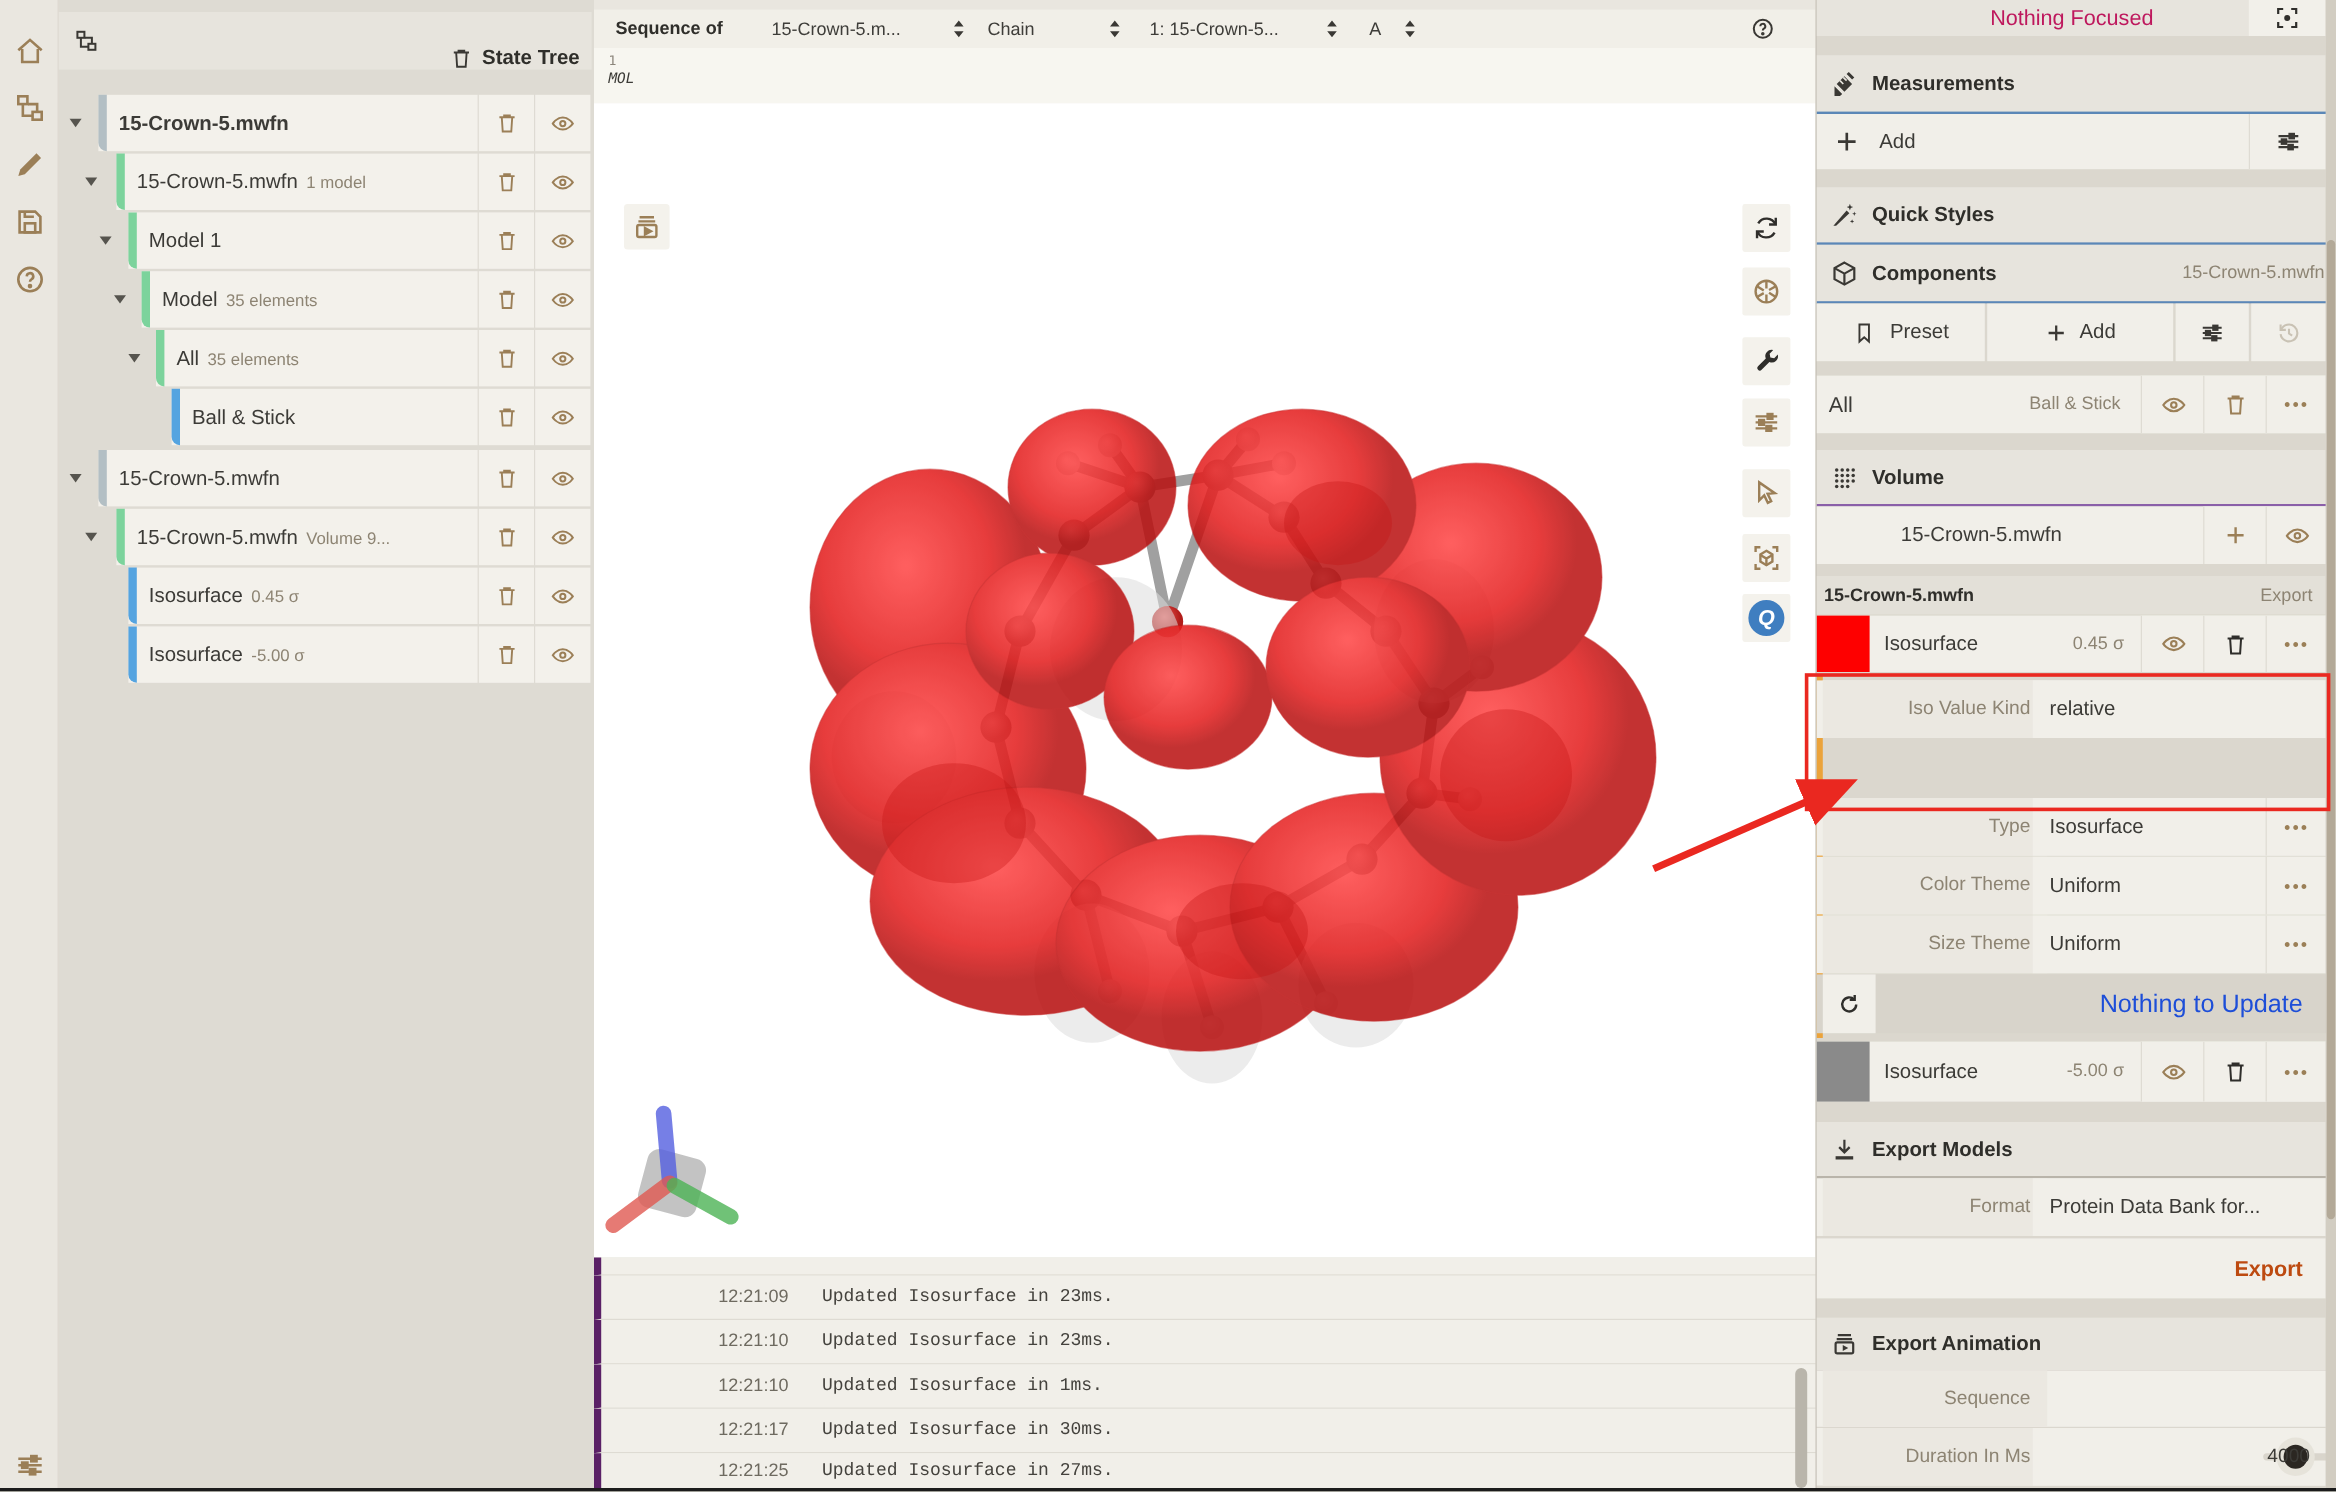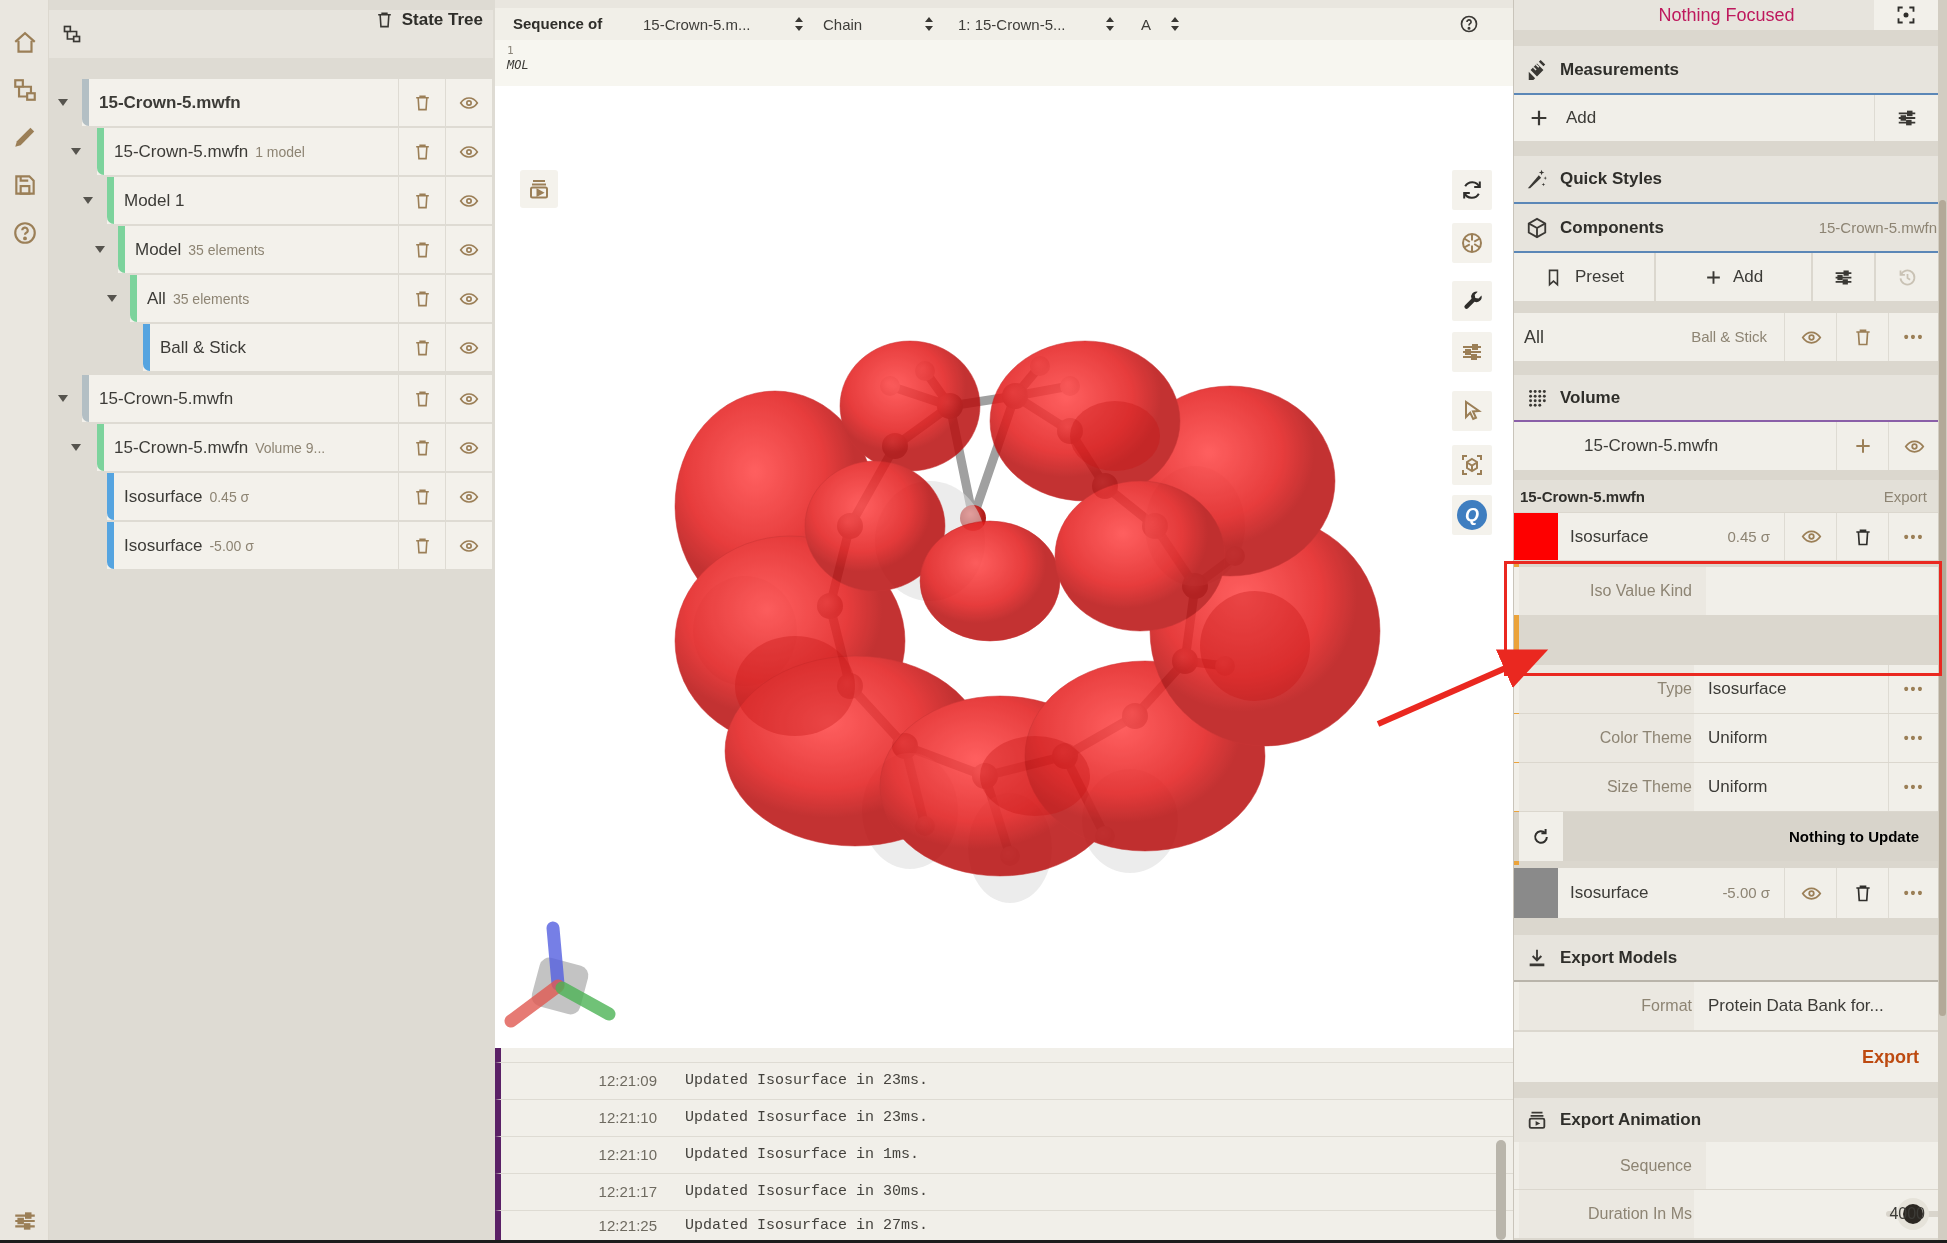--- a/index.html
+++ b/index.html
@@ -11,21 +11,21 @@
   .tan{color:#9b7f57;}
   .dark{color:#3a3834;}
 
   
   .leftbar{left:0;top:0;width:49px;height:100%;background:#eae7e0;border-right:1px solid #dcd8cf;}
   .railbtn{position:absolute;left:12px;width:26px;height:26px;color:#9b7f57;}
 
   
   .treepanel{left:49px;top:0;width:446px;height:100%;background:#dedbd3;}
   .treehead{position:absolute;left:0;top:10px;width:444px;height:48px;background:#e7e4dd;}
-  .treetitle{position:absolute;right:10px;top:0;height:48px;display:flex;align-items:flex-start;gap:8px;
+  .treetitle{position:absolute;right:10px;top:0;height:48px;display:flex;align-items:flex-end;gap:8px;
              font-weight:bold;font-size:17px;color:#2f2e2a;}
   .trow{position:absolute;left:0;width:444px;height:47px;}
   .tbox{position:absolute;top:0;height:47px;background:#f3f1eb;display:flex;align-items:center;}
   .tbar{position:absolute;left:0;top:0;width:7px;height:47px;border-radius:0 0 0 7px;}
   .bar-gray{background:#b3bfc4;} .bar-green{background:#7cd39c;} .bar-blue{background:#55a4e0;}
   .tlabel{margin-left:17px;font-size:17px;color:#3c3b37;white-space:nowrap;}
   .tsuffix{margin-left:7px;font-size:14px;color:#8d8473;white-space:nowrap;}
   .tcell{position:absolute;top:0;height:47px;background:#f3f1eb;display:flex;align-items:center;justify-content:center;color:#9b7f57;}
   .tarrow{position:absolute;top:20px;width:0;height:0;border-left:5px solid transparent;
           border-right:5px solid transparent;border-top:7px solid #56544e;}
@@ -707,20 +707,21 @@
         </div>
       <div class="icellbtn cellsep" style="left:374px;right:0">
           <span class="dots">•••</span>
         </div>
     </div>
 
     <div class="r" style="left:0;top:563px;width:5px;height:302px;background:#eba33b"></div>
 
     <div class="row" style="top:567px;height:48px">
       <div class="lblcell">Iso Value Kind</div>
+      <div class="valcell">relative</div>
     </div>
 
 
     <div class="row" style="top:665px;height:48px">
       <div class="lblcell">Type</div>
       <div class="valcell">Isosurface</div>
       <div class="icellbtn cellsep" style="left:374px;right:0;background:transparent">
           <span class="dots">•••</span>
         </div>
     </div>
@@ -741,21 +742,21 @@
         </div>
     </div>
 
     <div class="row" style="top:812px;height:49px;background:#d8d4cb">
       <div class="icellbtn" style="left:5px;width:44px;color:#2f2e2b">
         <svg class="ic" viewBox="0 0 24 24" width="20" height="20" fill="none" stroke="currentColor" stroke-width="2.4">
             <path d="M19 12a7 7 0 1 1-2-4.9"></path>
             <path d="M17.5 2.5v5h-5" fill="none"></path>
           </svg>
       </div>
-      <span style="position:absolute;right:20px;line-height:49px;font-weight:bold;font-size:15px;color:#000000">Nothing to Update</span>
+      <span style="position:absolute;right:20px;line-height:49px;font-weight:normal;font-size:21px;color:#1d4ed8">Nothing to Update</span>
     </div>
 
     <div class="row" style="top:868px;height:50px">
       <span class="swatch" style="background:#8a8a8a"></span>
       <span class="r" style="left:56px;line-height:50px;font-size:17px">Isosurface</span>
       <span class="r" style="left:198px;width:58px;line-height:50px;font-size:15px;color:#8d8473;text-align:right">-5.00 σ</span>
       <div class="icellbtn cellsep tan" style="left:270px;width:52px">
           <svg class="ic" viewBox="0 0 24 24" width="21" height="21" fill="none" stroke="currentColor" stroke-width="2">
             <path d="M2 12s4-6 10-6 10 6 10 6-4 6-10 6S2 12 2 12z"></path>
             <circle cx="12" cy="12" r="2.6"></circle>

